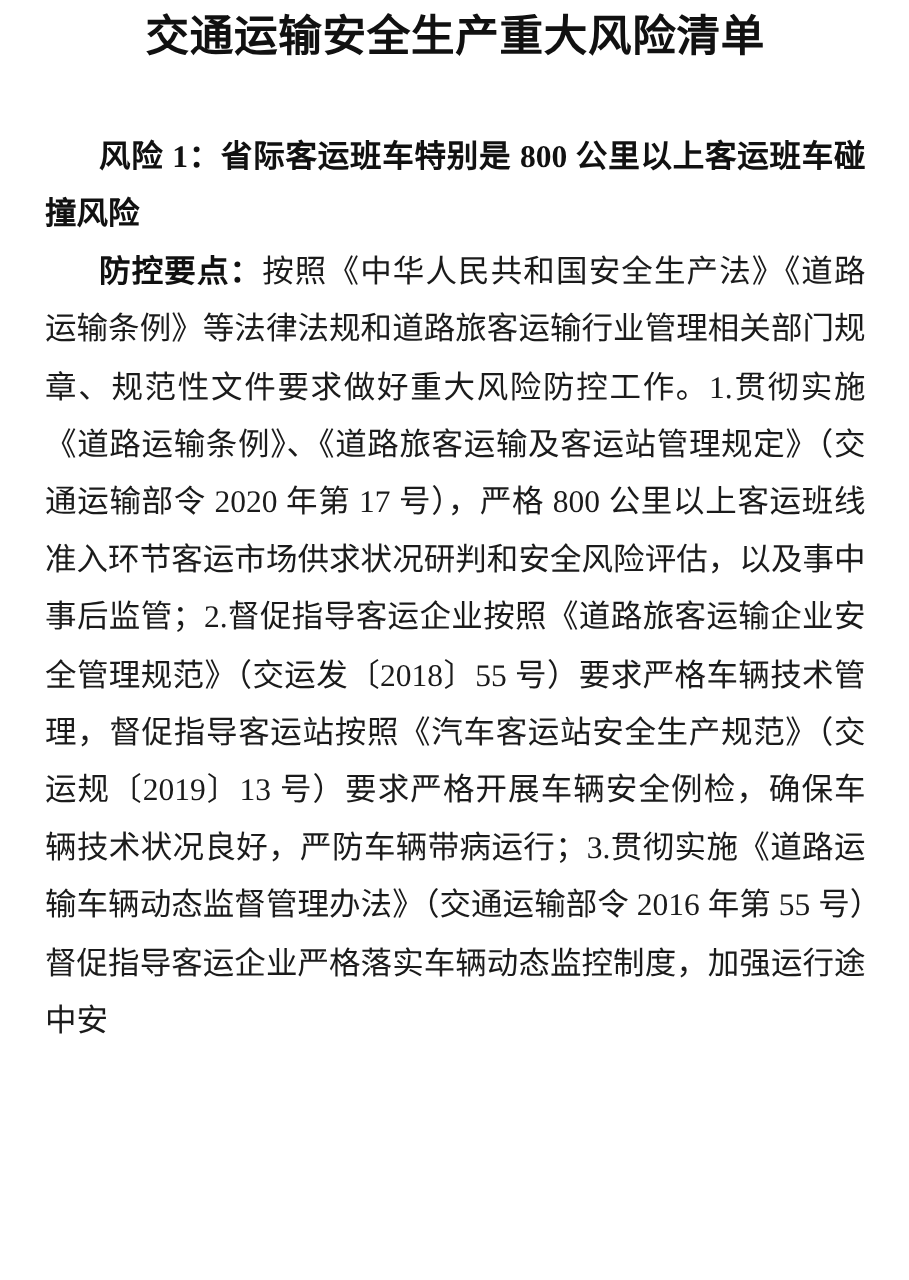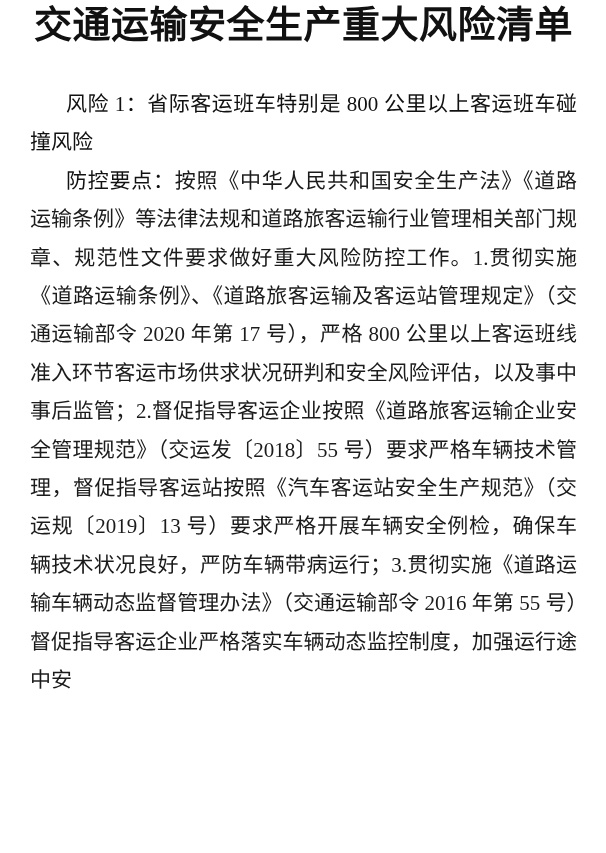--- a/index.html
+++ b/index.html
@@ -13,39 +13,39 @@
     height: 853px;
     box-sizing: border-box;
     background: #ffffff;
     padding: 3px 29px 0 30px;
     overflow: hidden;
     color: #1b1b1b;
     font-family: "Liberation Serif", "DejaVu Serif", serif;
   }
   .doc-title {
     margin: 0 0 38px 0;
-    font-size: 38px;
+    font-size: 29px;
     line-height: 44px;
     font-weight: bold;
     text-align: center;
     letter-spacing: 0.5px;
     color: #111111;
   }
   .para {
     margin: 0;
     font-size: 21px;
     line-height: 38.4px;
     text-align: justify;
     text-indent: 36px;
     word-break: break-all;
     color: #1b1b1b;
   }
   .para .label,
   .para.heading {
-    font-weight: normal;
+    font-weight: bold;
     color: #111111;
   }
 </style>
 </head>
 <body>
 
 <div class="page">
 
   <h1 class="doc-title">交通运输安全生产重大风险清单</h1>
 

